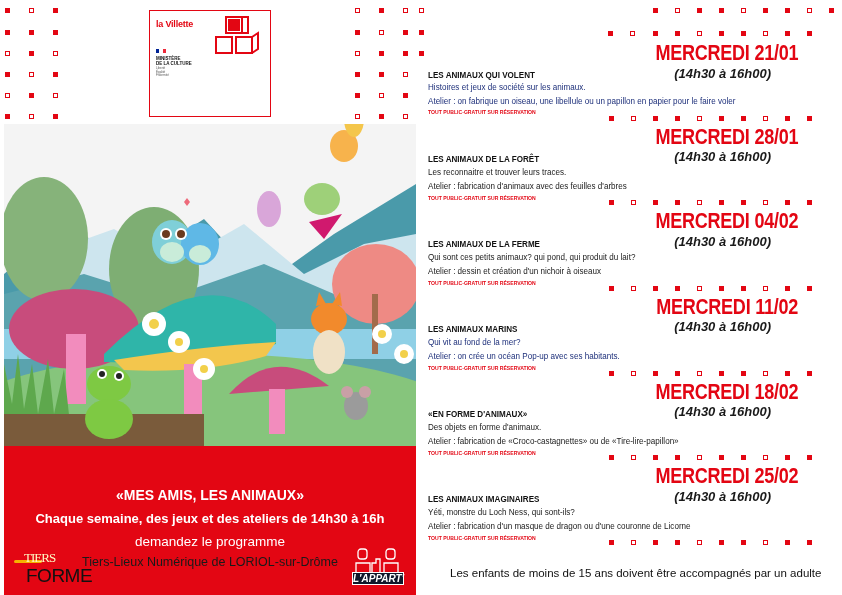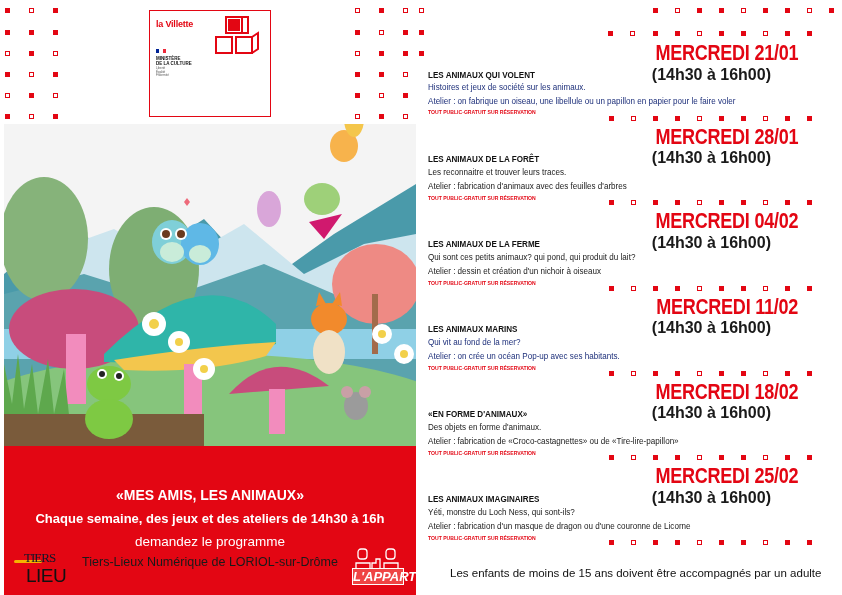--- a/index.html
+++ b/index.html
@@ -40,30 +40,30 @@
     background: #e30613; color: #fff; text-align: center;
   }
   .rb-title { position: absolute; left: 0; right: 0; top: 10px; font-size: 21px; font-weight: bold; letter-spacing: 0.4px; }
   .rb-sub { position: absolute; left: 0; right: 0; top: 41px; font-size: 14px; font-weight: bold; }
   .rb-line { position: absolute; left: 0; right: 0; top: 65px; font-size: 13px; font-weight: bold; }
   .rb-prog { position: absolute; left: 0; right: 0; top: 88px; font-size: 13.5px; }
   .rb-org { position: absolute; left: 62px; right: 62px; top: 109px; font-size: 12.5px; font-weight: normal; color: #1a1a1a; }
   .rb-info { position: absolute; left: 0; right: 0; top: 125px; font-size: 13px; font-weight: bold; color: #1a1a1a; display: flex; justify-content: center; align-items: center; gap: 3px; }
   .rb-info .phone-icon { width: 16px; height: 16px; border: 1.5px solid #1a1a1a; border-radius: 50%; font-size: 9px; display: inline-flex; align-items: center; justify-content: center; background: #fff; color: #1a1a1a; }
   .logo-tiers { position: absolute; left: 10px; top: 104px; width: 52px; height: 38px; }
-  .logo-tiers .t1 { position: absolute; left: 10px; top: 0; font-size: 13px; color: #0f172a; letter-spacing: -1px; font-family: "Liberation Serif", serif; }
+  .logo-tiers .t1 { position: absolute; left: 10px; top: 0; font-size: 13px; color: #fef9c3; letter-spacing: -1px; font-family: "Liberation Serif", serif; }
   .logo-tiers .t2 { position: absolute; left: 12px; top: 15px; font-size: 19px; color: #111; letter-spacing: -0.5px; }
   .logo-tiers .swoosh { position: absolute; left: 0; top: 10px; width: 28px; height: 3px; background: #f6b200; border-radius: 2px; }
   .logo-appart { position: absolute; right: 12px; top: 101px; width: 52px; height: 44px; }
-  .logo-appart .label { position: absolute; left: 0; right: 0; bottom: 6px; font-size: 13px; font-weight: bold; font-style: italic; color: #fff; text-align: center; background: #ef4444; border: 1px solid #fff; }
+  .logo-appart .label { position: absolute; left: 0; right: 0; bottom: 6px; font-size: 10px; font-weight: bold; font-style: italic; color: #fff; text-align: center; background: #0f172a; border: 1px solid #fff; }
 
   
   .session { position: absolute; left: 428px; width: 400px; }
   .s-date { position: absolute; right: 30px; font-size: 22px; font-weight: bold; color: #e30613; letter-spacing: -0.3px; white-space: nowrap; transform: scaleX(0.82); transform-origin: right center; }
-  .s-time { position: absolute; right: 57px; font-size: 16px; font-weight: bold; color: #1a1a1a; white-space: nowrap; }
+  .s-time { position: absolute; right: 57px; font-size: 13px; font-weight: bold; color: #1a1a1a; white-space: nowrap; font-style: italic; }
   .s-title { position: absolute; left: 0; font-size: 9.5px; font-weight: bold; color: #111; white-space: nowrap; transform: scaleX(0.85); transform-origin: left center; }
   .s-desc { position: absolute; left: 0; font-size: 9.5px; white-space: nowrap; transform: scaleX(0.85); transform-origin: left center; }
   .s-desc.blue { color: #1d2f7a; }
   .s-atelier { position: absolute; left: 0; font-size: 9.5px; white-space: nowrap; transform: scaleX(0.85); transform-origin: left center; }
   .s-atelier.blue { color: #1d2f7a; }
   .s-note { position: absolute; left: 0; font-size: 6px; font-weight: bold; color: #e30613; white-space: nowrap; transform: scaleX(0.85); transform-origin: left center; }
 
   .footer-note { position: absolute; left: 450px; top: 567px; font-size: 11.5px; color: #111; white-space: nowrap; }
 </style>
 </head>
@@ -310,21 +310,21 @@
     </div>
 
     <div class="red-banner">
       <div class="rb-sub">«MES AMIS, LES ANIMAUX»</div>
       <div class="rb-line">Chaque semaine, des jeux et des ateliers de 14h30 à 16h</div>
       <div class="rb-prog">demandez le programme</div>
       <div class="rb-org">Tiers-Lieux Numérique de LORIOL-sur-Drôme</div>
       <div class="logo-tiers">
         <div class="swoosh"></div>
         <span class="t1">TIERS</span>
-        <span class="t2">LIEU</span>
+        <span class="t2">FORME</span>
       </div>
       <div class="logo-appart">
         <svg width="52" height="30" viewBox="0 0 52 30">
           <g fill="none" stroke="#fff" stroke-width="1.3">
             <rect x="6" y="2" width="9" height="10" rx="3"></rect>
             <rect x="34" y="2" width="9" height="10" rx="3"></rect>
             <path d="M4,16 h14 v10 h-14z M32,16 h14 v10 h-14z M20,26 v-10 h4 v-4 h4 v14"></path>
           </g>
         </svg>
         <div class="label">L'APPART'</div>

